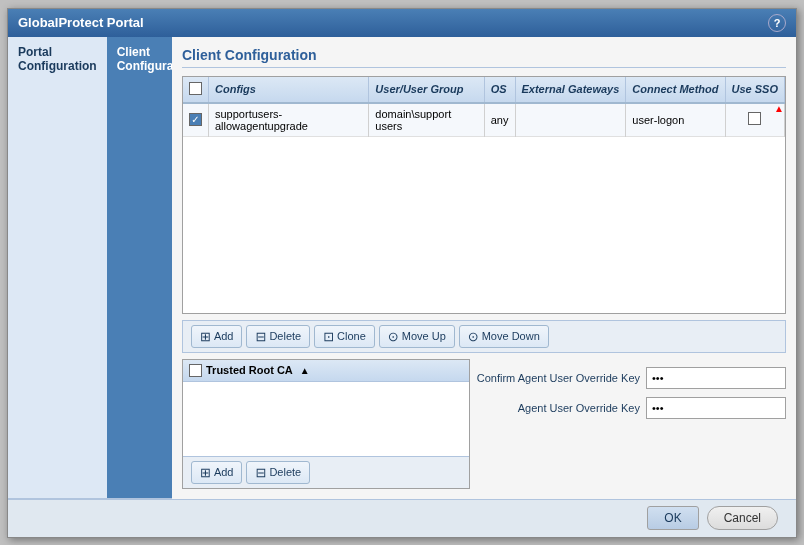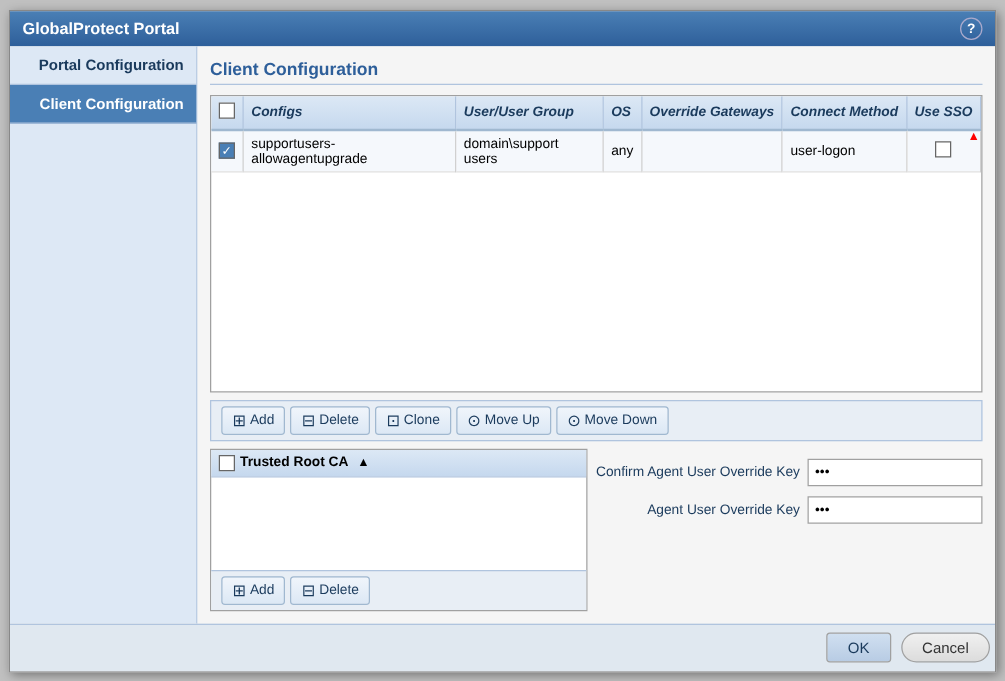--- a/index.html
+++ b/index.html
@@ -46,26 +46,25 @@
       font-size: 11px;
       cursor: pointer;
       color: white;
     }
     .main-content {
       display: flex;
       flex: 1;
       overflow: hidden;
     }
     .sidebar {
-      width: 150px;
+      width: 164px;
       background: #dde8f5;
       border-right: 1px solid #b0c4de;
       display: flex;
-      flex-direction: column;
-      text-align: right;
+      flex-direction: row;
     }
     .sidebar-item {
       padding: 8px 10px;
       font-size: 12px;
       font-weight: bold;
       color: #1a3a5c;
       cursor: pointer;
       border-bottom: 1px solid #b0c4de;
     }
     .sidebar-item.active {
@@ -234,21 +233,21 @@
       height: 22px;
       border: 1px solid #a0a0a0;
       background: white;
       padding: 2px 5px;
       font-size: 11px;
     }
     .dialog-footer {
       display: flex;
       justify-content: flex-end;
       align-items: center;
-      padding: 6px 4px;
+      padding: 6px 18px;
       gap: 8px;
       background: #e0e8f0;
       border-top: 1px solid #b0c4de;
       height: 38px;
     }
     .footer-btn {
       padding: 4px 16px;
       font-size: 12px;
       border-radius: 3px;
       cursor: pointer;
@@ -299,21 +298,21 @@
       <div class="table-container">
         <table>
           <thead>
             <tr>
               <th>
                 <div class="checkbox-sim"></div>
               </th>
               <th><span>Configs</span></th>
               <th><span>User/User Group</span></th>
               <th><span>OS</span></th>
-              <th><span>Override Gateways</span></th>
+              <th><span>External Gateways</span></th>
               <th><span>Connect Method</span></th>
               <th><span>Use SSO</span></th>
             </tr>
           </thead>
           <tbody>
             <tr>
               <td class="checkbox-cell">
                 <div class="checkbox-sim checked">✓</div>
               </td>
               <td>supportusers-allowagentupgrade</td>

